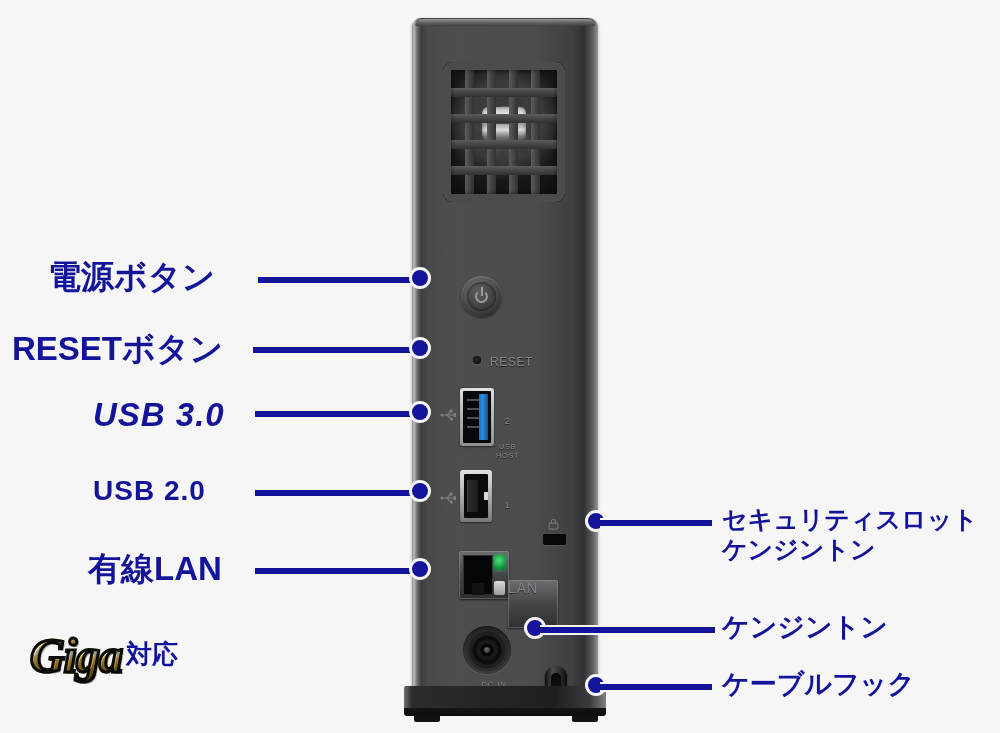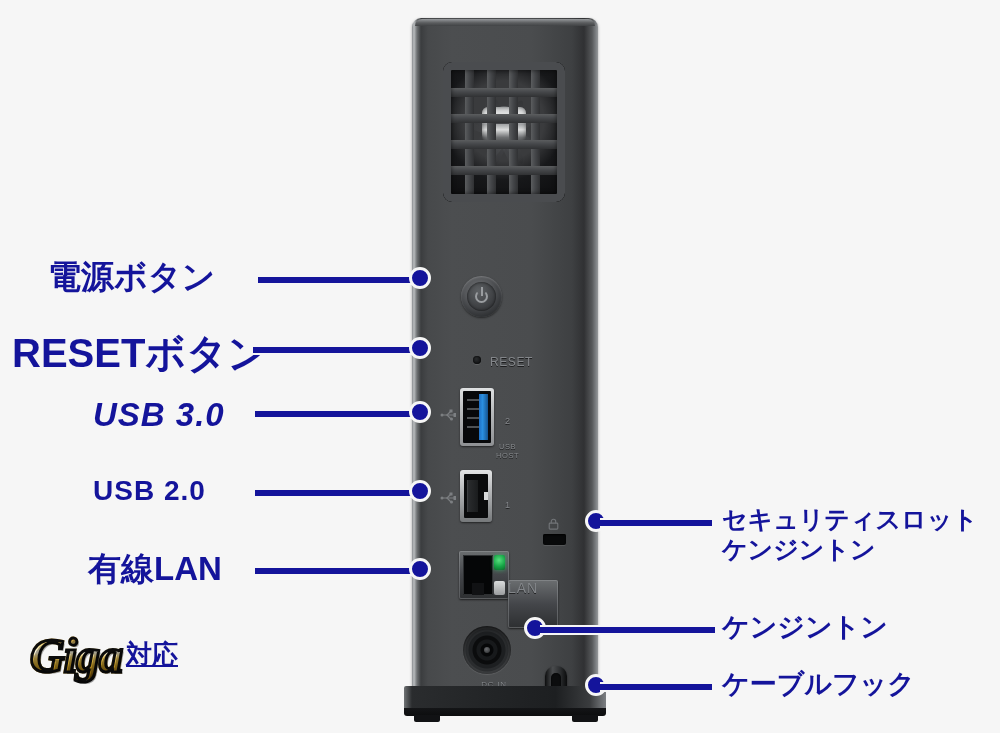--- a/index.html
+++ b/index.html
@@ -474,21 +474,20 @@
   }
   .giga-suffix {
     font-size: 26px;
     font-weight: bold;
     color: #14149b;
     margin-left: 4px;
     margin-bottom: 4px;
     text-shadow:
       1.5px 0 0 #f6f6f6, -1.5px 0 0 #f6f6f6,
       0 1.5px 0 #f6f6f6, 0 -1.5px 0 #f6f6f6;
-    text-decoration: underline;
   }
 </style>
 </head>
 <body>
 
 <div id="stage">
 
   <div class="device">
 
     <div class="dev-body"></div>
@@ -590,21 +589,21 @@
     <div class="dev-base"></div>
     <div class="dev-base-lip"></div>
     <div class="foot left"></div>
     <div class="foot right"></div>
   </div>
 
   <div class="callout-label" style="left:48px; top:258px; font-size:33px;">電源ボタン</div>
   <div class="leader" style="left:258px; top:275px; width:160px;"></div>
   <div class="dot" style="left:409px; top:267px;"></div>
 
-  <div class="callout-label" style="left:12px; top:330px; font-size:40px;">RESETボタン</div>
+  <div class="callout-label" style="left:12px; top:330px; font-size:33px;">RESETボタン</div>
   <div class="leader" style="left:253px; top:345px; width:165px;"></div>
   <div class="dot" style="left:409px; top:337px;"></div>
 
   <div class="callout-label" style="left:93px; top:396px; font-size:33px; letter-spacing:1px;font-style:italic;">USB 3.0</div>
   <div class="leader" style="left:255px; top:409px; width:163px;"></div>
   <div class="dot" style="left:409px; top:401px;"></div>
 
   <div class="callout-label" style="left:93px; top:474px; font-size:28px; letter-spacing:1px;">USB 2.0</div>
   <div class="leader" style="left:255px; top:488px; width:163px;"></div>
   <div class="dot" style="left:409px; top:480px;"></div>

